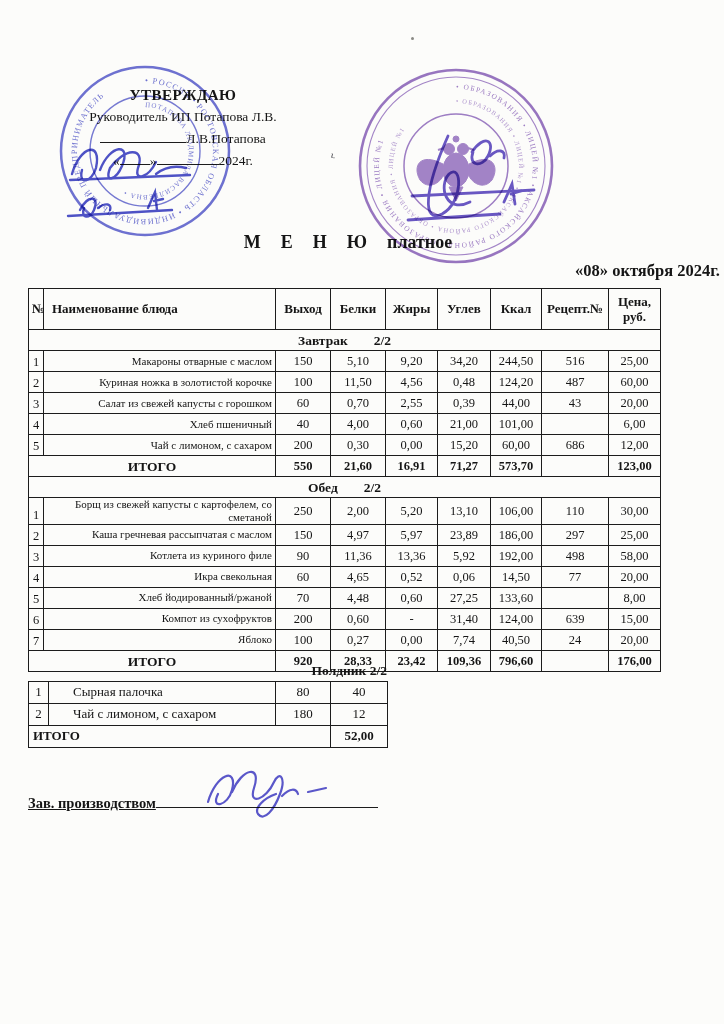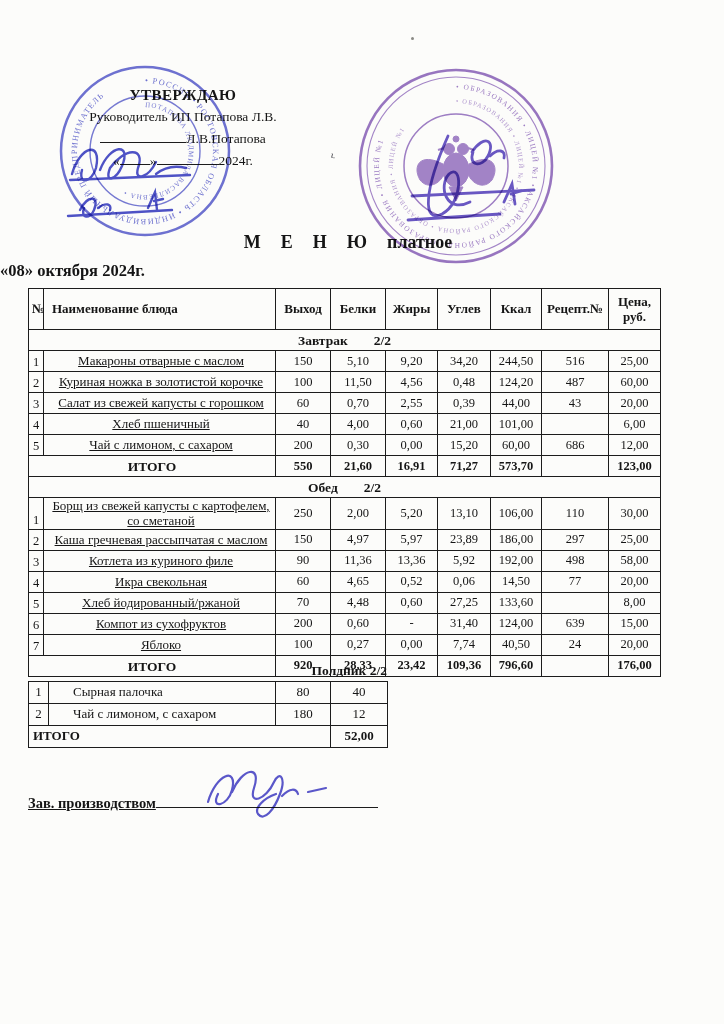--- a/index.html
+++ b/index.html
@@ -12,31 +12,31 @@
   
   .hdr-block{position:absolute; text-align:center; line-height:22px; font-size:13.5px;}
   .hdr-block .hdr-title{font-weight:bold; font-size:15px; letter-spacing:.5px;}
   .u{display:inline-block; border-bottom:1px solid #1c1c1c; height:13px; vertical-align:baseline;}
   #approve{left:52px; top:84px; width:262px;}
   #agree{left:392px; top:84px; width:240px;}
   
   .doc-title{position:absolute; left:0; top:232px; width:696px; text-align:center;
     font-weight:bold; font-size:18px;}
   .doc-title .sp{letter-spacing:20px;}
-  .doc-subtitle{position:absolute; left:0; top:261px; width:696px; text-align:left;
-    font-weight:bold; font-size:16.5px;}
+  .doc-subtitle{position:absolute; left:0; top:261px; width:696px; text-align:right;
+    font-weight:bold; font-size:16.5px;padding-left:24px;}
   
   table{border-collapse:collapse; table-layout:fixed;}
   #menu-table{position:absolute; left:28px; top:288px; width:632px; font-size:12.5px;}
   #menu-table th, #menu-table td{border:1px solid #1c1c1c; padding:0 3px; line-height:1.18;}
   #menu-table{border:1.5px solid #111;}
   #menu-table th{height:40px; font-weight:bold; text-align:center; font-size:13px;}
   #menu-table th.name-h{text-align:left; padding-left:8px;}
   #menu-table td{height:19px; text-align:center;}
-  #menu-table td.name-cell{text-align:center; padding-left:6px; font-size:13px;text-decoration:underline;}
+  #menu-table td.name-cell{text-align:right; padding-left:6px; font-size:11px;}
   #menu-table td:first-child{vertical-align:bottom; padding-bottom:1px;}
   .section-cell{font-weight:bold; text-align:center !important; font-size:13.5px; height:19px;}
   .sec-frac{margin-left:26px;}
   .total-row td{font-weight:bold;}
   .total-label{text-align:center !important; font-size:13.5px;}
   
   .snack-label{position:absolute; top:663px; right:337px; font-weight:bold; font-size:13.5px;}
   #snack-table{position:absolute; left:28px; top:681px; width:359px; font-size:13px; border:1.5px solid #111;}
   #snack-table td{border:1px solid #1c1c1c; padding:0 3px; height:21px; text-align:center; line-height:1.15;}
   #snack-table td.name-cell{text-align:left; padding-left:24px;}

